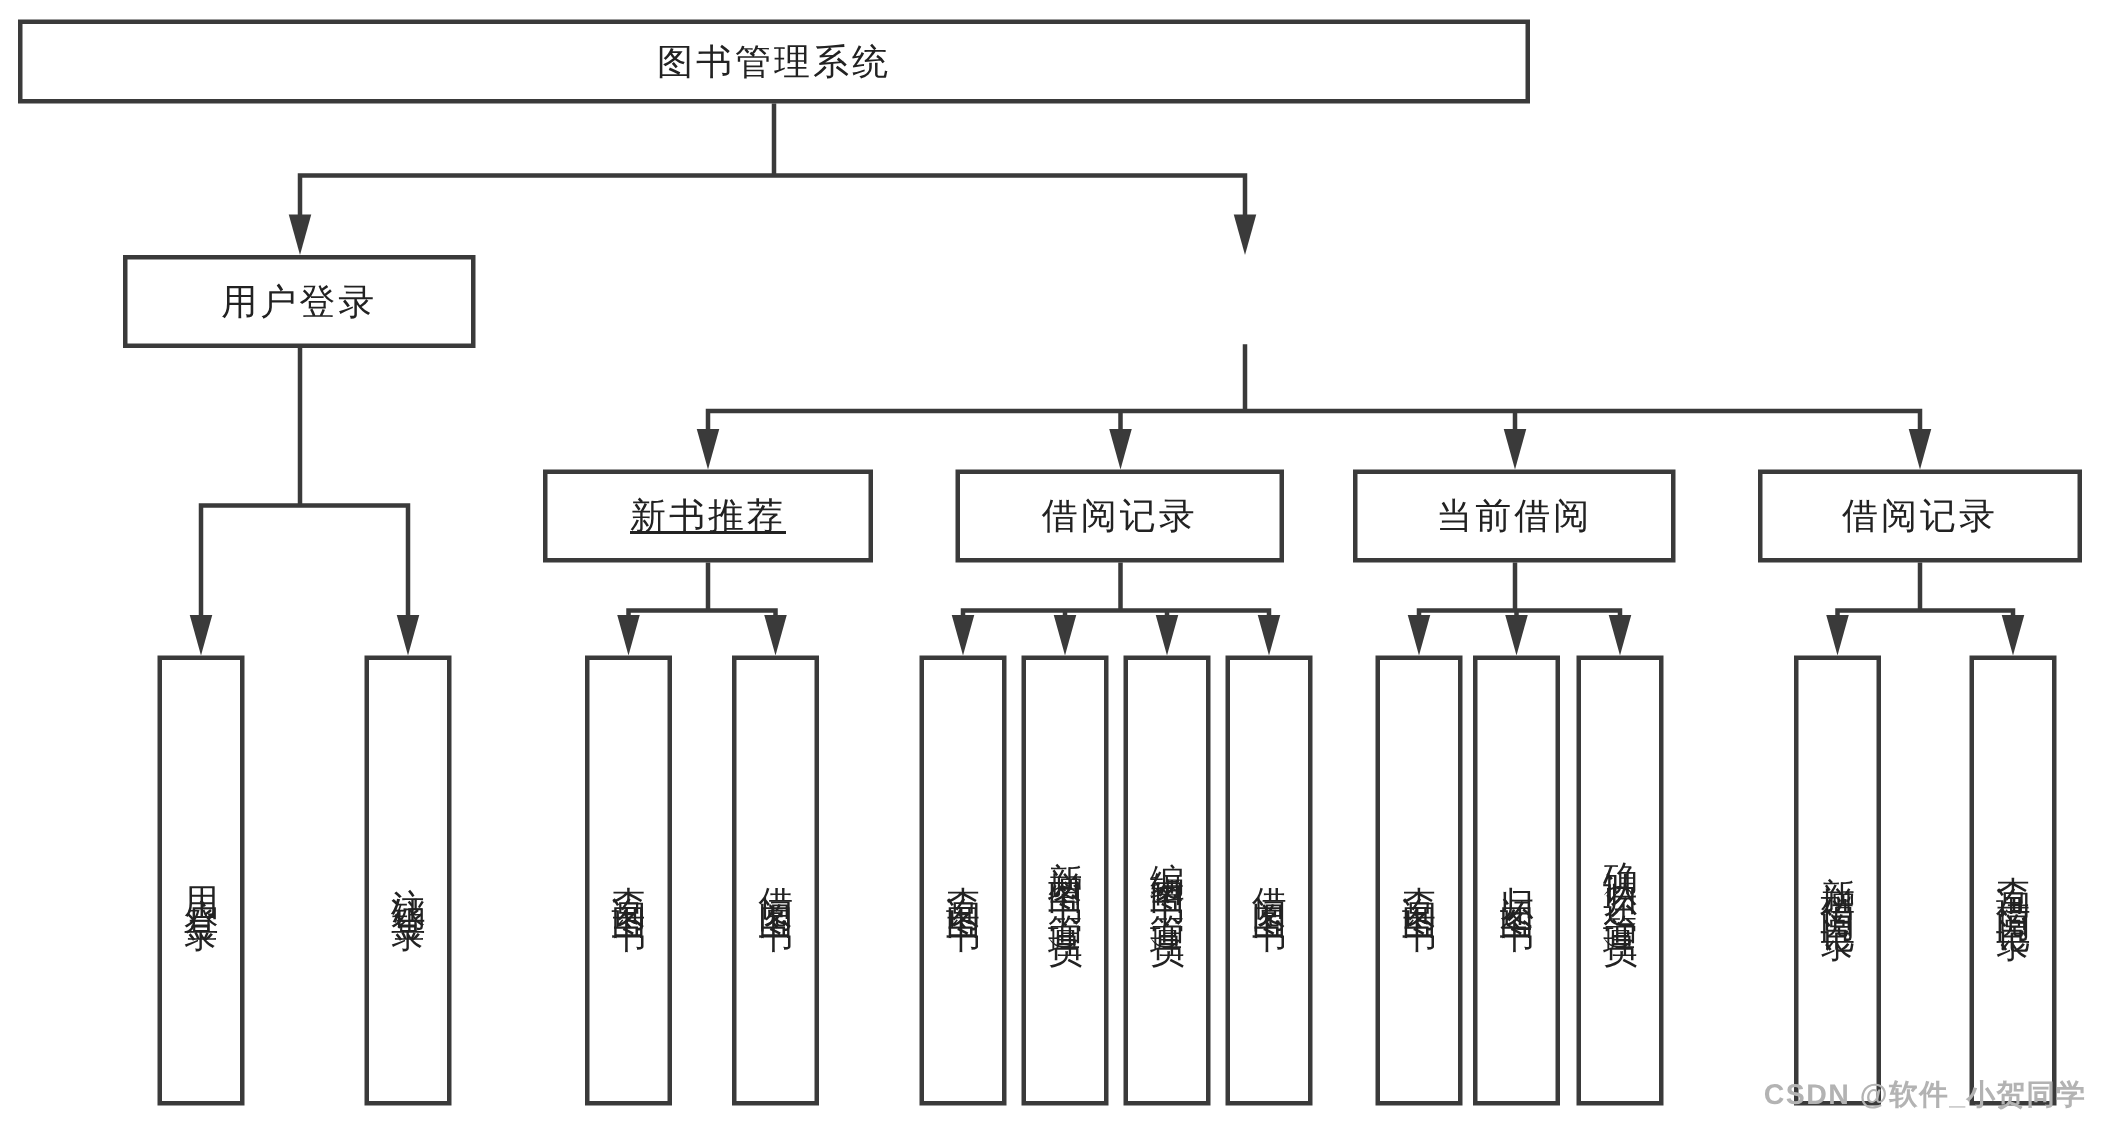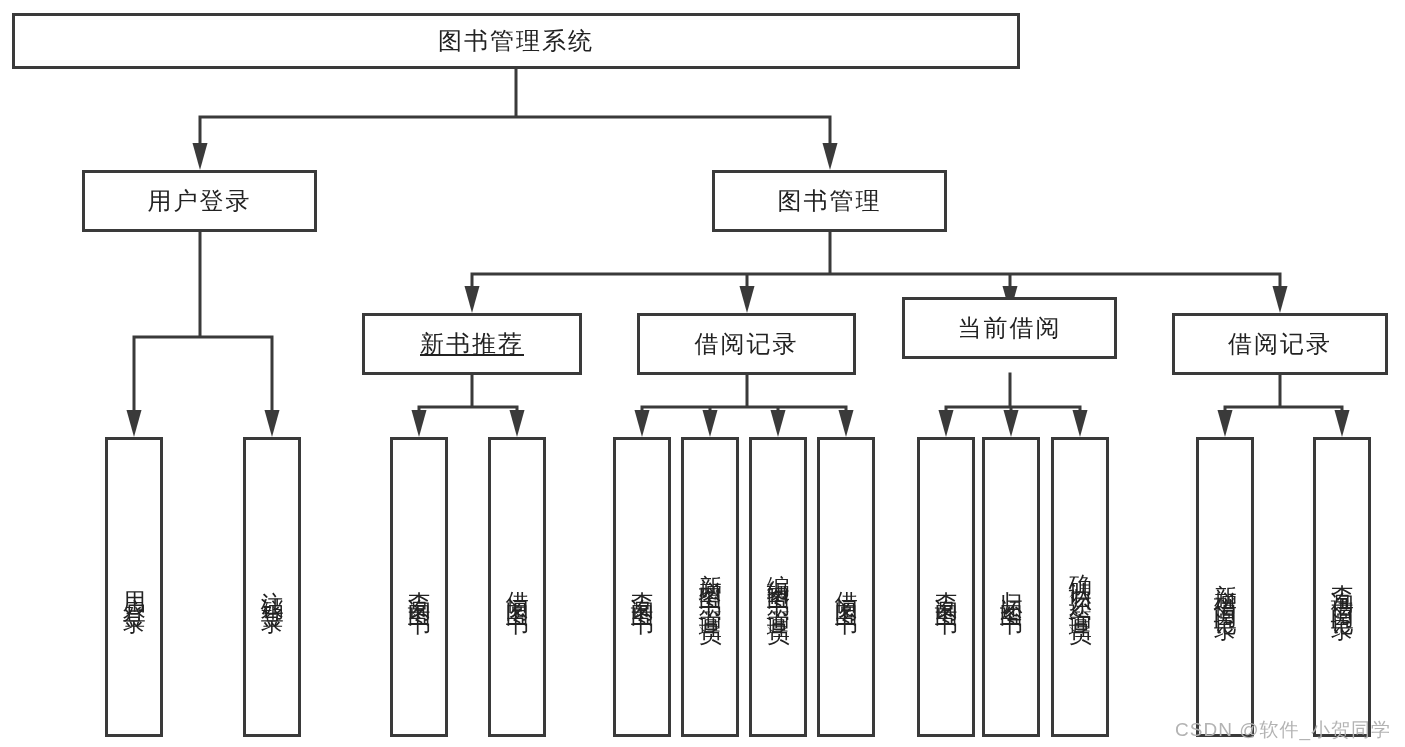--- a/index.html
+++ b/index.html
@@ -57,20 +57,21 @@
   }
   #watermark {
     position: absolute;
     right: 14px;
     bottom: 4px;
     font-size: 19px;
     letter-spacing: 1px;
     color: var(--watermark);
     white-space: nowrap;
     z-index: 5;
+    font-weight: bold;
   }
 </style>
 </head>
 <body>
 
 <div id="canvas">
 
   <svg id="connectors" viewBox="0 0 1405 747" xmlns="http://www.w3.org/2000/svg">
 
     <path d="M516,68 V117 M200,117 H830 M200,117 V144 M830,117 V144"></path>
@@ -107,31 +108,28 @@
     <polygon points="1342,437 1334.5,410 1349.5,410"></polygon>
   </svg>
 
   <div class="box h" style="left:12px; top:13px; width:1008px; height:56px;">
     <span>图书管理系统</span>
   </div>
 
   <div class="box h" style="left:82px; top:170px; width:235px; height:62px;">
     <span>用户登录</span>
   </div>
-  <div class="box h" style="left:712px; top:170px; width:235px; height:62px;">
-    <span>图书管理</span>
-  </div>
 
   <div class="box h" style="left:362px; top:313px; width:220px; height:62px;text-decoration:underline;">
     <span>新书推荐</span>
   </div>
   <div class="box h" style="left:637px; top:313px; width:219px; height:62px;">
     <span>借阅记录</span>
   </div>
-  <div class="box h" style="left:902px; top:297px; width:215px; height:62px;">
+  <div class="box h" style="left:902px; top:313px; width:215px; height:62px;">
     <span>当前借阅</span>
   </div>
   <div class="box h" style="left:1172px; top:313px; width:216px; height:62px;">
     <span>借阅记录</span>
   </div>
 
   <div class="box v" style="left:105px;">
     <span>用户登录</span>
   </div>
   <div class="box v" style="left:243px;">

